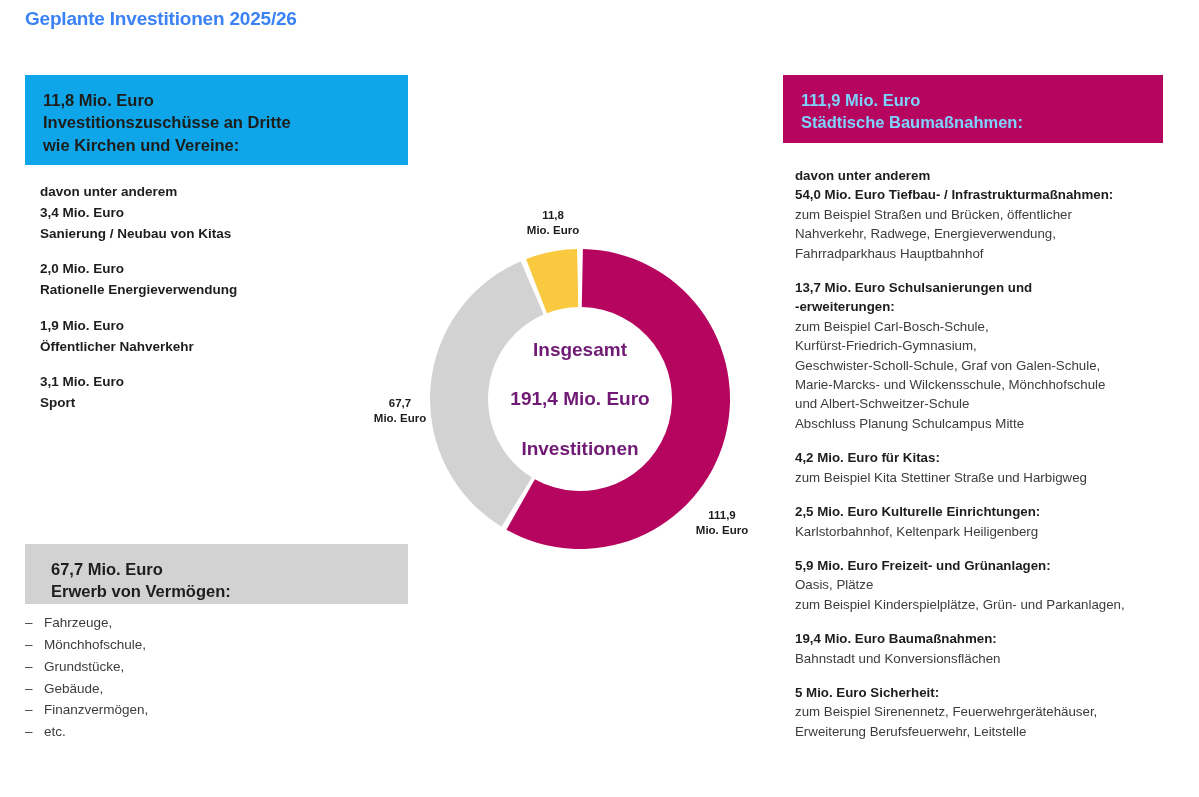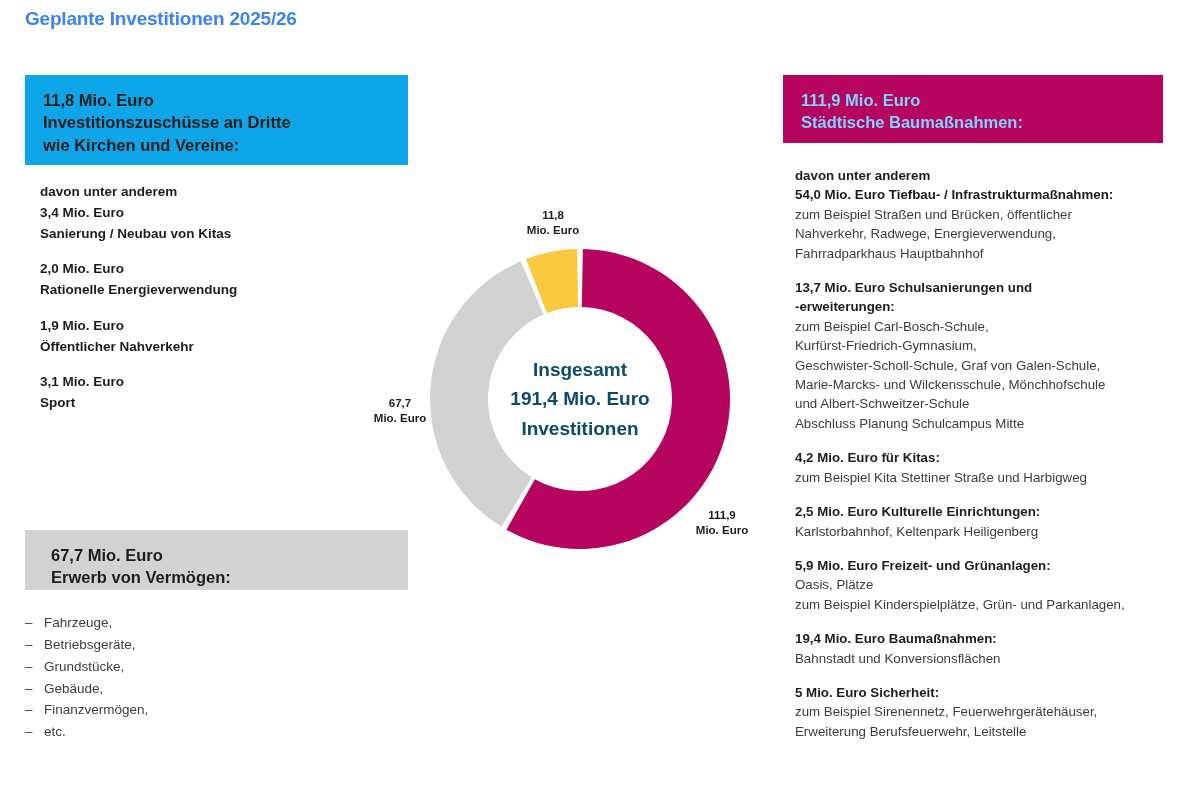--- a/index.html
+++ b/index.html
@@ -37,21 +37,21 @@
     line-height: 1.36;
   }
   .band .line { display: block; white-space: nowrap; }
 
   #band-zuschuesse {
     left: 25px; top: 75px; width: 383px; height: 90px;
     background: #0ea5e9;
     color: #1d1d1b;
   }
   #band-vermoegen {
-    left: 25px; top: 530px; width: 383px; height: 60px;
+    left: 25px; top: 544px; width: 383px; height: 60px;
     background: #d2d2d2;
     color: #1d1d1b;
     padding-left: 26px;
   }
   #band-baumassnahmen {
     left: 783px; top: 75px; width: 380px; height: 68px;
     background: #b5055f;
     color: #7dd3fc;
   }
 
@@ -100,22 +100,23 @@
     left: 0; top: 0;
     width: 310px; height: 310px;
     display: flex;
     flex-direction: column;
     align-items: center;
     justify-content: center;
     text-align: center;
     font-size: 19px;
     font-weight: bold;
     line-height: 1.55;
-    color: #0c4a6e;
+    color: #701a75;
     pointer-events: none;
+    gap: 20px;
   }
 
   .donut-label {
     position: absolute;
     font-size: 11.5px;
     font-weight: bold;
     line-height: 1.33;
     text-align: center;
     color: #1d1d1b;
     white-space: nowrap;
@@ -183,21 +184,21 @@
   <span class="line">Erwerb von Vermögen:</span>
 </div>
 
 <div id="asset-list">
   <div class="bullet-row">
     <span class="dash">–</span>
     <span>Fahrzeuge,</span>
   </div>
   <div class="bullet-row">
     <span class="dash">–</span>
-    <span>Betriebsgeräte,</span>
+    <span>Mönchhofschule,</span>
   </div>
   <div class="bullet-row">
     <span class="dash">–</span>
     <span>Grundstücke,</span>
   </div>
   <div class="bullet-row">
     <span class="dash">–</span>
     <span>Gebäude,</span>
   </div>
   <div class="bullet-row">

